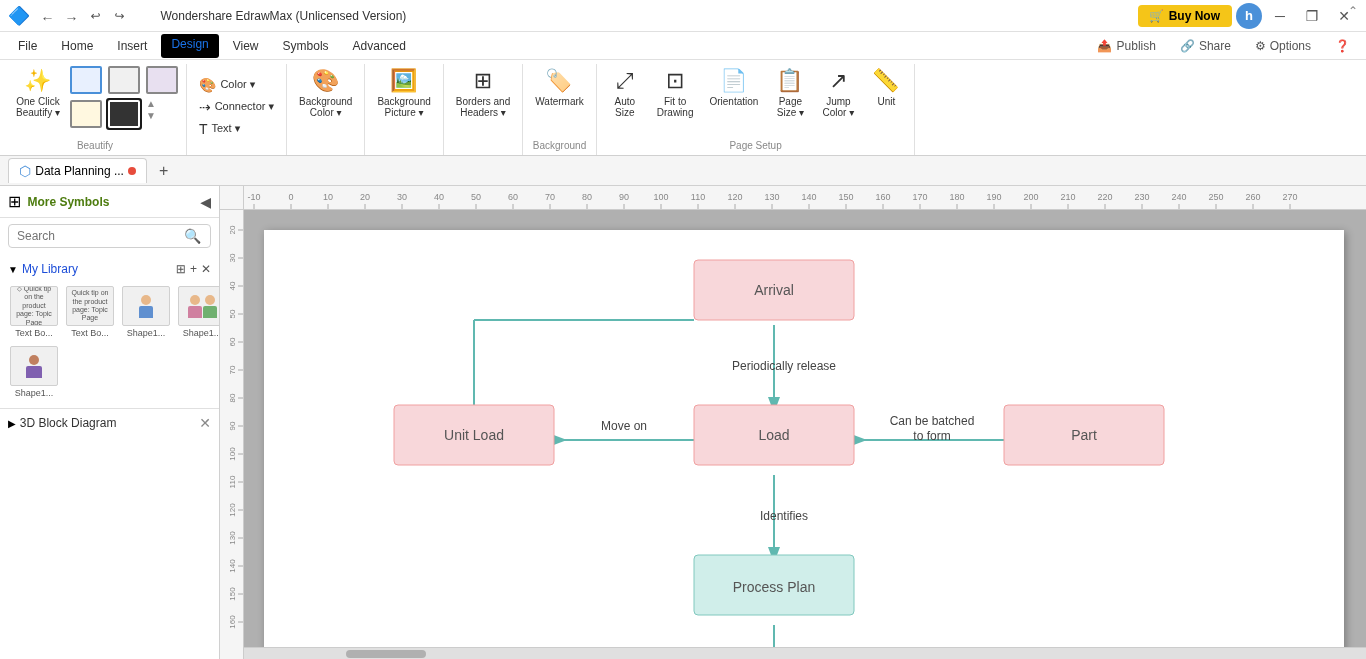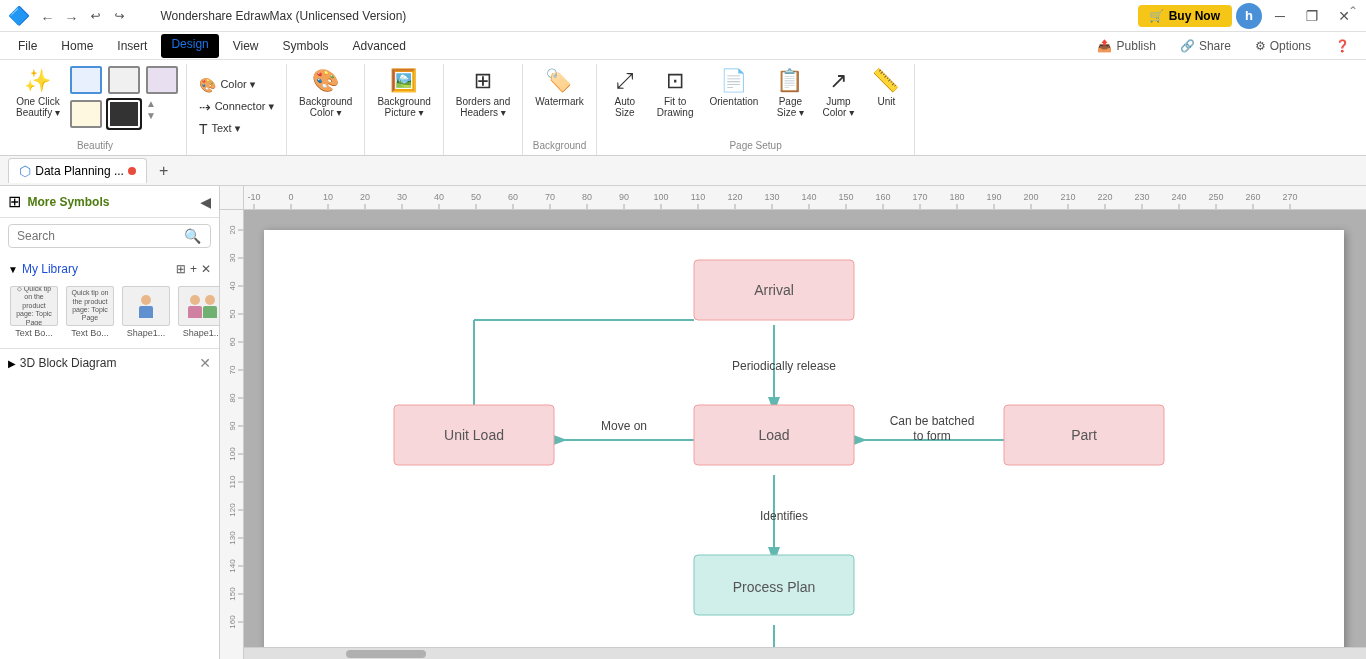--- a/index.html
+++ b/index.html
@@ -182,21 +182,21 @@
       padding: 4px 8px;
       cursor: pointer;
       gap: 4px;
     }
     .library-header-title { font-size: 12px; font-weight: normal; color: #1d4ed8; flex: 1; }
     .library-header-actions { display: flex; gap: 4px; }
     .lib-action-btn { cursor: pointer; color: #555; font-size: 12px; }
 
     .library-grid {
       display: grid;
-      grid-template-columns: repeat(5, 1fr);
+      grid-template-columns: repeat(4, 1fr);
       gap: 4px;
       padding: 4px 8px;
     }
     .library-item {
       display: flex;
       flex-direction: column;
       align-items: center;
       cursor: pointer;
       padding: 2px;
       border-radius: 3px;

